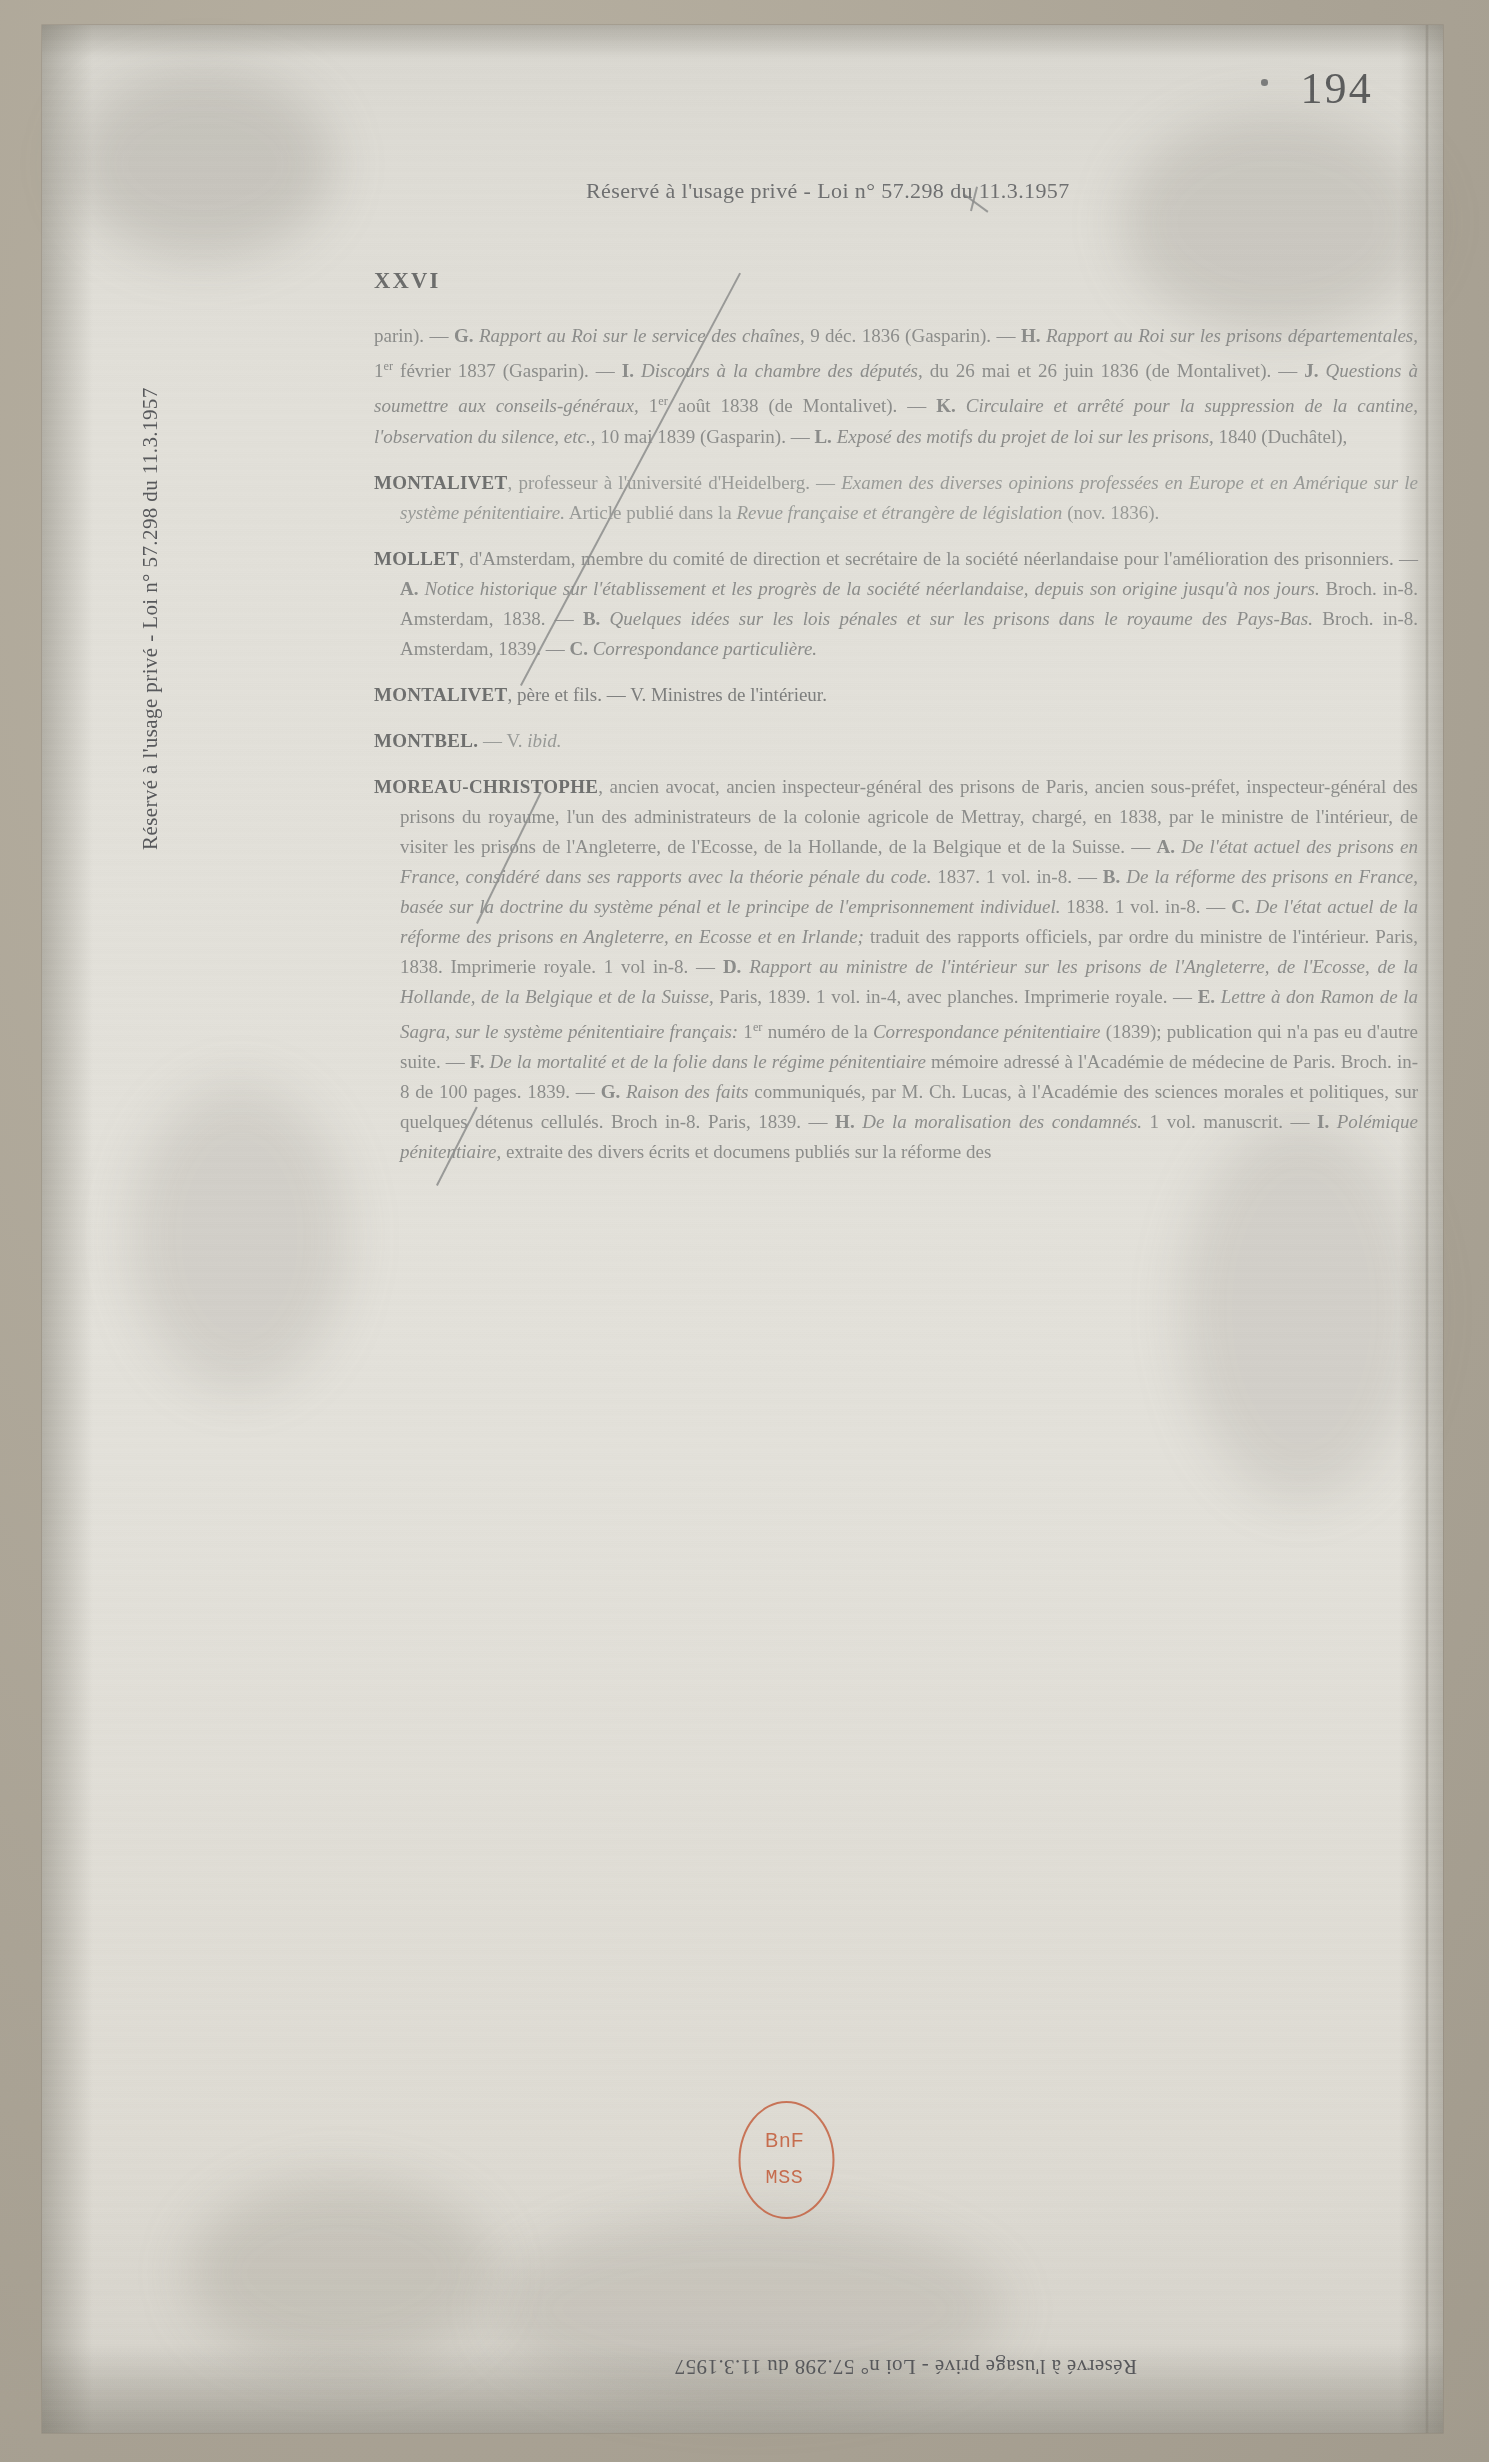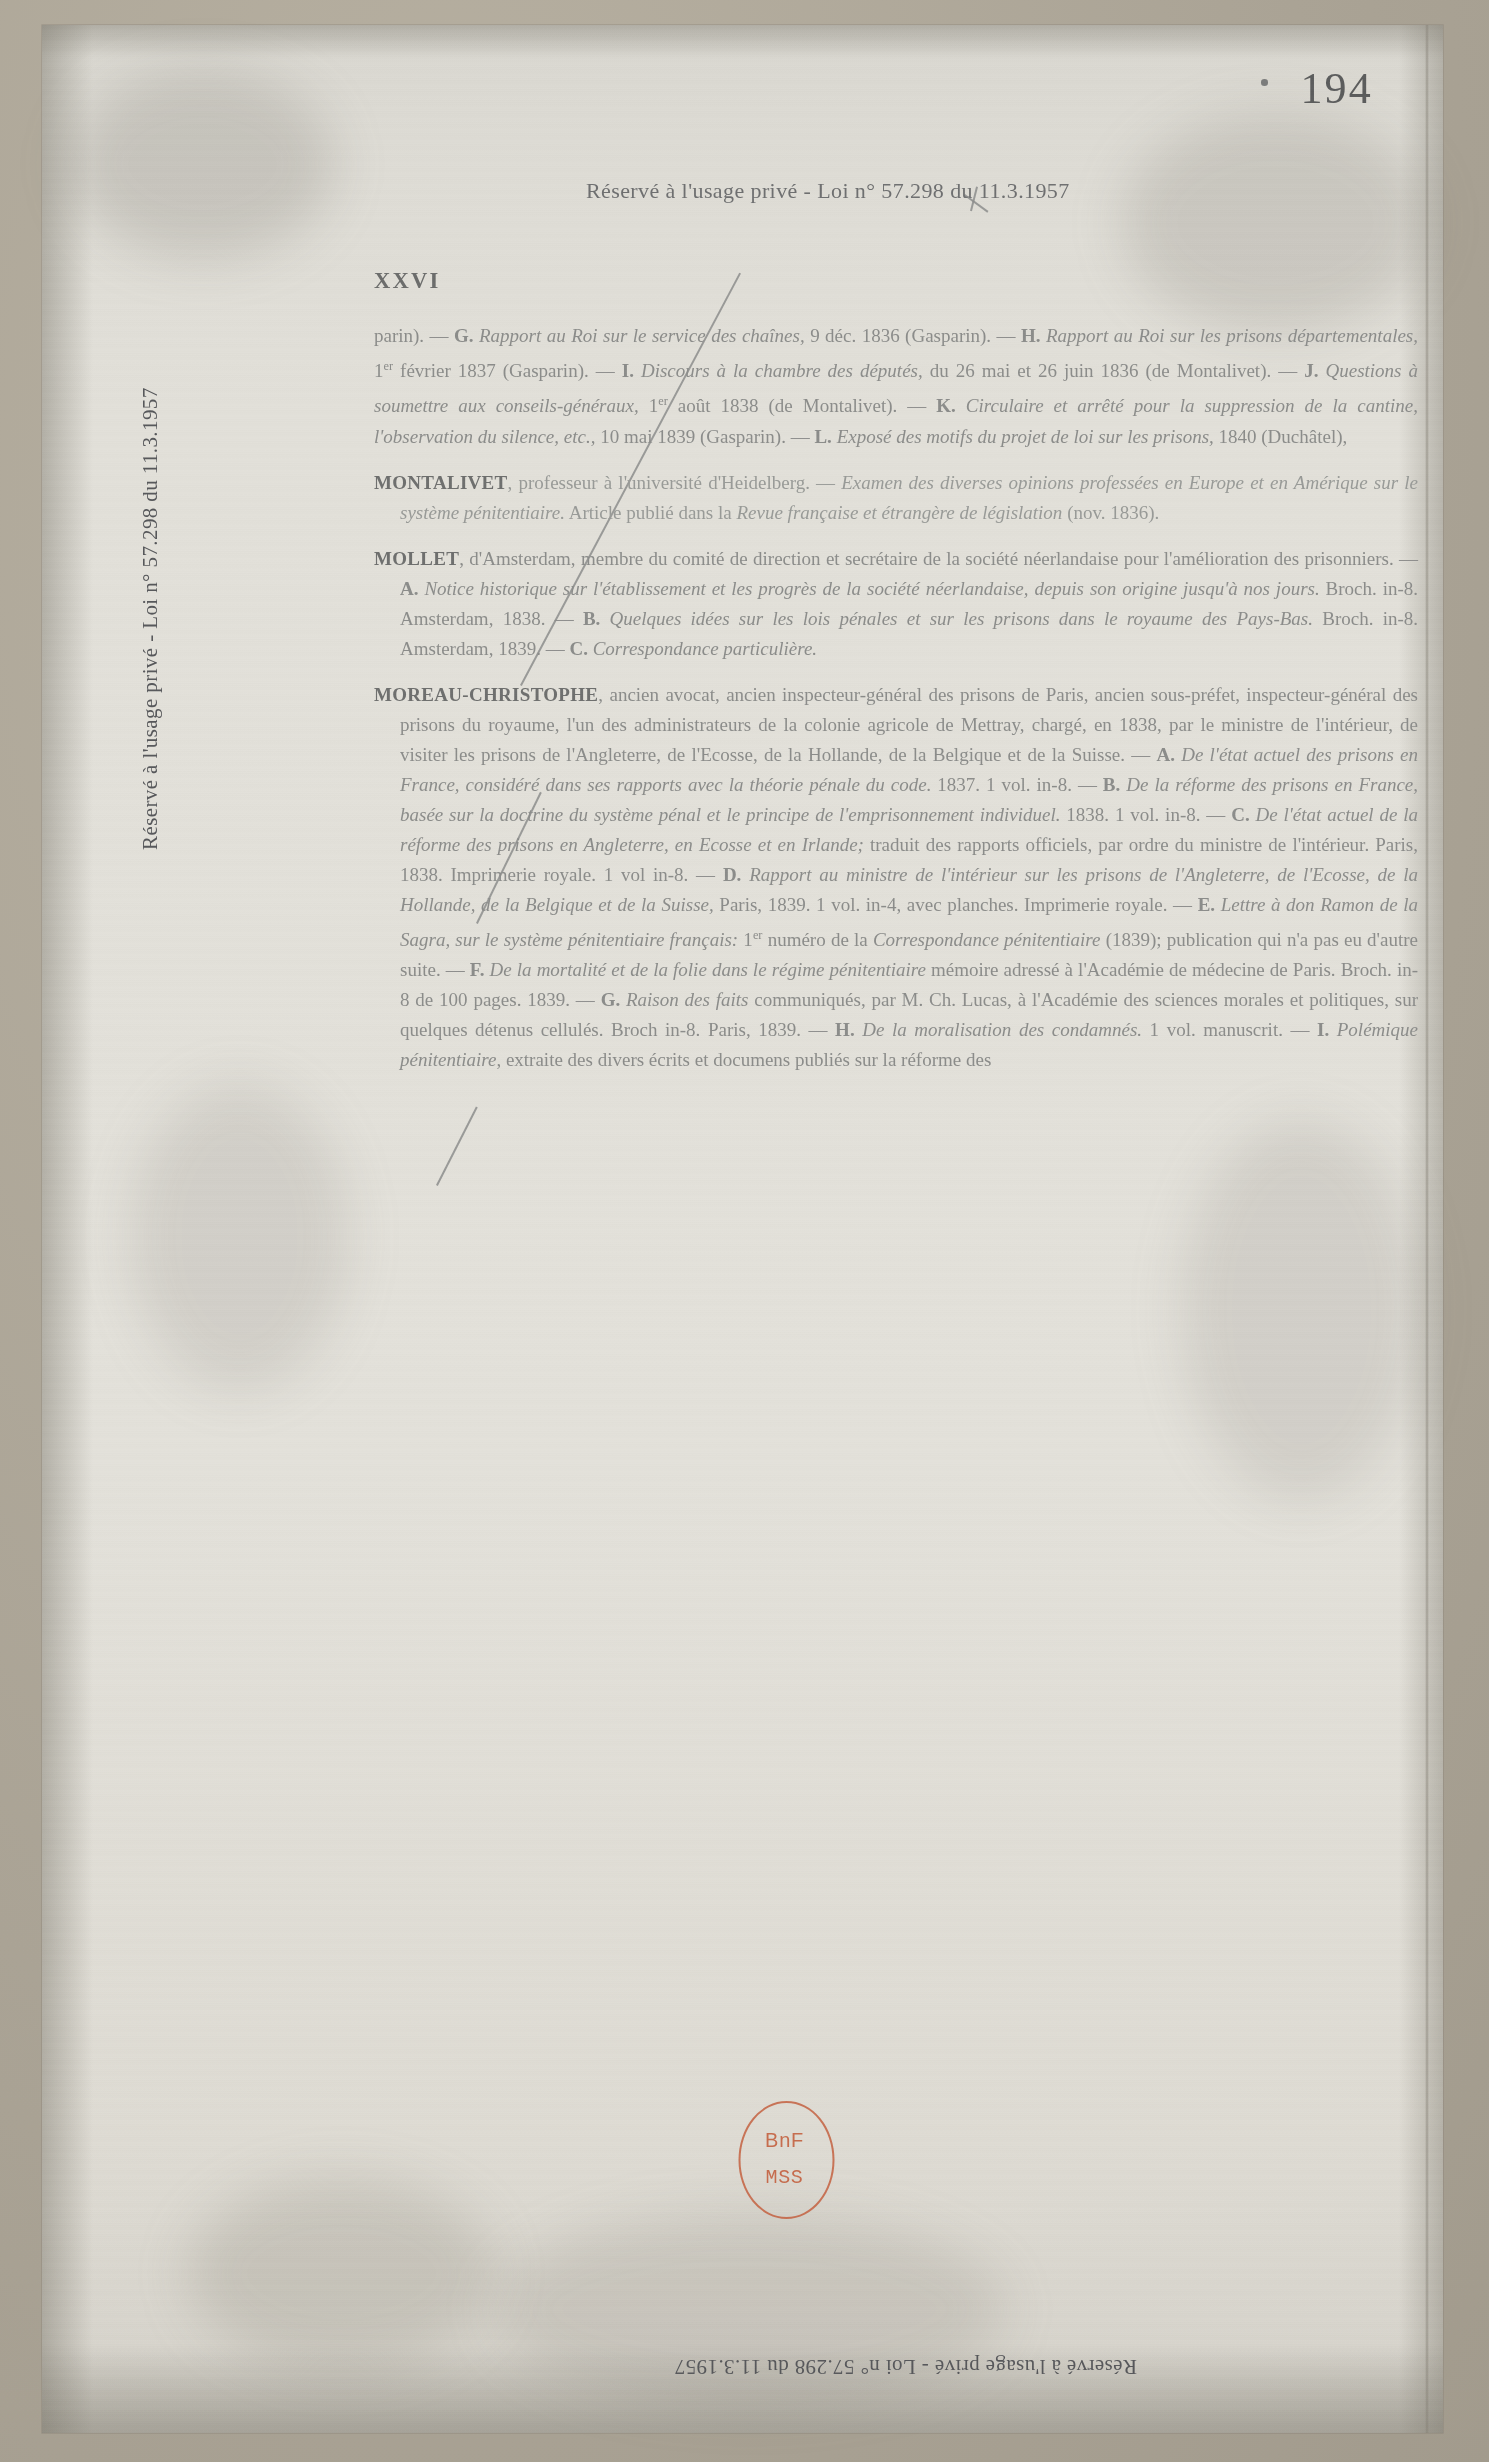--- a/index.html
+++ b/index.html
@@ -276,20 +276,22 @@
   <div id="text-column">
 
     <div class="privacy-line">Réservé à l'usage privé - Loi n° 57.298 du 11.3.1957</div>
 
     <div class="page-roman">XXVI</div>
 
     <div id="entries">
         <p class="entry first pale">parin). — <b>G.</b> <i>Rapport au Roi sur le service des chaînes,</i> 9 déc. 1836 (Gasparin). — <b>H.</b> <i>Rapport au Roi sur les prisons départementales,</i> 1<span class="sup">er</span> février 1837 (Gasparin). — <b>I.</b> <i>Discours à la chambre des députés,</i> du 26 mai et 26 juin 1836 (de Montalivet). — <b>J.</b> <i>Questions à soumettre aux conseils-généraux,</i> 1<span class="sup">er</span> août 1838 (de Montalivet). — <b>K.</b> <i>Circulaire et arrêté pour la suppression de la cantine, l'observation du silence, etc.,</i> 10 mai 1839 (Gasparin). — <b>L.</b> <i>Exposé des motifs du projet de loi sur les prisons,</i> 1840 (Duchâtel),</p>
         <p class="entry hang palest"><span class="hdr">MONTALIVET</span>, professeur à l'université d'Heidelberg. — <i>Examen des diverses opinions professées en Europe et en Amérique sur le système pénitentiaire.</i> Article publié dans la <i>Revue française et étrangère de législation</i> (nov. 1836).</p>
         <p class="entry hang pale"><span class="hdr">MOLLET</span>, d'Amsterdam, membre du comité de direction et secrétaire de la société néerlandaise pour l'amélioration des prisonniers. — <b>A.</b> <i>Notice historique sur l'établissement et les progrès de la société néerlandaise, depuis son origine jusqu'à nos jours.</i> Broch. in-8. Amsterdam, 1838. — <b>B.</b> <i>Quelques idées sur les lois pénales et sur les prisons dans le royaume des Pays-Bas.</i> Broch. in-8. Amsterdam, 1839. — <b>C.</b> <i>Correspondance particulière.</i></p>
+        <p class="entry hang"><span class="hdr">MONTALIVET</span>, père et fils. — V. Ministres de l'intérieur.</p>
+        <p class="entry hang palest"><span class="hdr">MONTBEL.</span> — V. <i>ibid.</i></p>
         <p class="entry hang pale"><span class="hdr">MOREAU-CHRISTOPHE</span>, ancien avocat, ancien inspecteur-général des prisons de Paris, ancien sous-préfet, inspecteur-général des prisons du royaume, l'un des administrateurs de la colonie agricole de Mettray, chargé, en 1838, par le ministre de l'intérieur, de visiter les prisons de l'Angleterre, de l'Ecosse, de la Hollande, de la Belgique et de la Suisse. — <b>A.</b> <i>De l'état actuel des prisons en France, considéré dans ses rapports avec la théorie pénale du code.</i> 1837. 1 vol. in-8. — <b>B.</b> <i>De la réforme des prisons en France, basée sur la doctrine du système pénal et le principe de l'emprisonnement individuel.</i> 1838. 1 vol. in-8. — <b>C.</b> <i>De l'état actuel de la réforme des prisons en Angleterre, en Ecosse et en Irlande;</i> traduit des rapports officiels, par ordre du ministre de l'intérieur. Paris, 1838. Imprimerie royale. 1 vol in-8. — <b>D.</b> <i>Rapport au ministre de l'intérieur sur les prisons de l'Angleterre, de l'Ecosse, de la Hollande, de la Belgique et de la Suisse,</i> Paris, 1839. 1 vol. in-4, avec planches. Imprimerie royale. — <b>E.</b> <i>Lettre à don Ramon de la Sagra, sur le système pénitentiaire français:</i> 1<span class="sup">er</span> numéro de la <i>Correspondance pénitentiaire</i> (1839); publication qui n'a pas eu d'autre suite. — <b>F.</b> <i>De la mortalité et de la folie dans le régime pénitentiaire</i> mémoire adressé à l'Académie de médecine de Paris. Broch. in-8 de 100 pages. 1839. — <b>G.</b> <i>Raison des faits</i> communiqués, par M. Ch. Lucas, à l'Académie des sciences morales et politiques, sur quelques détenus cellulés. Broch in-8. Paris, 1839. — <b>H.</b> <i>De la moralisation des condamnés.</i> 1 vol. manuscrit. — <b>I.</b> <i>Polémique pénitentiaire</i>, extraite des divers écrits et documens publiés sur la réforme des</p>
       </div>
   </div>
 
   <div id="stamp-left">Réservé à l'usage privé - Loi n° 57.298 du 11.3.1957</div>
   <div id="stamp-bottom">Réservé à l'usage privé - Loi n° 57.298 du 11.3.1957</div>
 
   <div id="bnf-stamp">
     <div class="oval"></div>
     <div class="l1">BnF</div>

